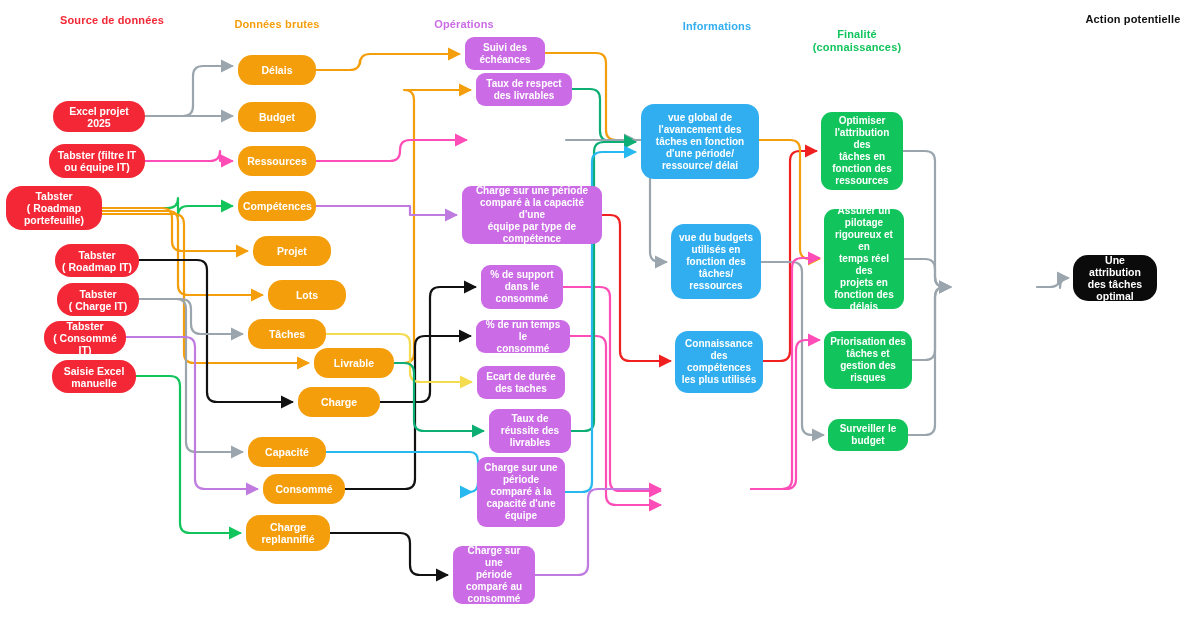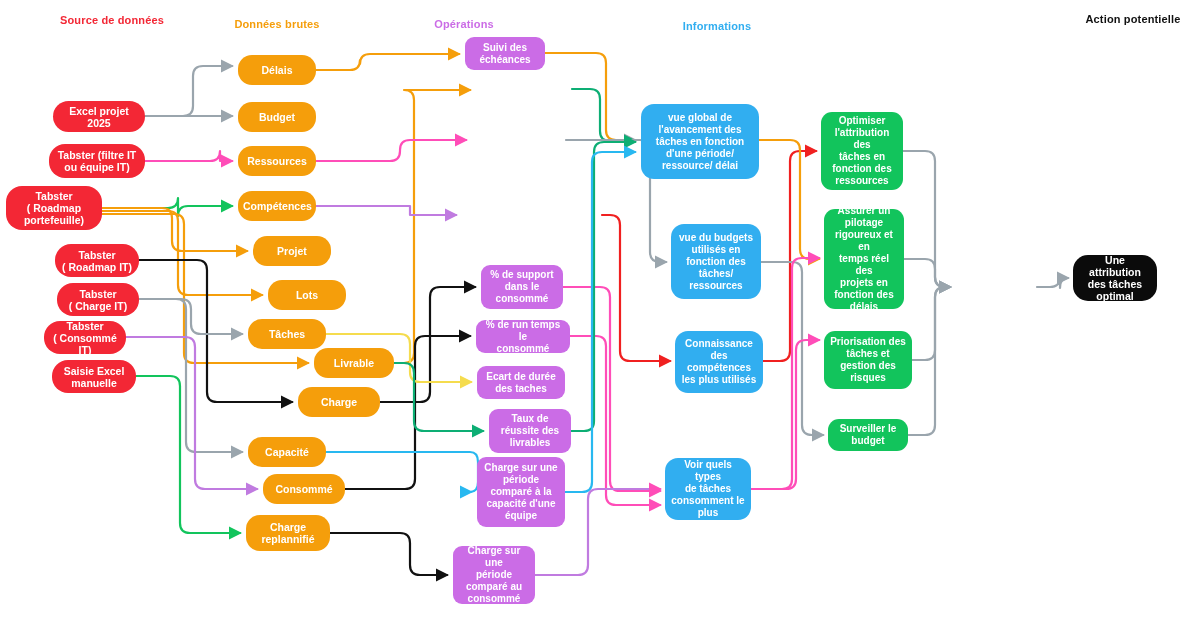--- a/index.html
+++ b/index.html
@@ -111,20 +111,22 @@
       <path d="M912,360 H925 Q935,360 935,350 V297 Q935,287 945,287 H950" stroke="#9AA5AD" marker-end="url(#ah-grey)"></path>
       <path d="M908,435 H925 Q935,435 935,425 V297 Q935,287 945,287 H950" stroke="#9AA5AD" marker-end="url(#ah-grey)"></path>
 
       <path d="M1037,287 H1050 Q1060,287 1060,277 V288 Q1060,278 1068,278 H1068" stroke="#9AA5AD" marker-end="url(#ah-grey)"></path>
     </g>
   </svg>
 <div class="col-header" style="left: 22px; top: 14px; width: 180px; color: rgb(243, 39, 53); white-space: pre-line;">Source de données</div>
     <div class="col-header" style="left: 187px; top: 18px; width: 180px; color: rgb(245, 158, 11); white-space: pre-line;">Données brutes</div>
     <div class="col-header" style="left: 374px; top: 18px; width: 180px; color: rgb(203, 108, 230); white-space: pre-line;">Opérations</div>
     <div class="col-header" style="left: 627px; top: 20px; width: 180px; color: rgb(49, 174, 240); white-space: pre-line;">Informations</div>
+    <div class="col-header" style="left: 767px; top: 28px; width: 180px; color: rgb(18, 196, 92); white-space: pre-line;">Finalité
+(connaissances)</div>
     <div class="col-header" style="left: 1043px; top: 13px; width: 180px; color: rgb(17, 17, 17); white-space: pre-line;">Action potentielle</div>
     <div class="node n-source" style="left: 53px; top: 101px; width: 92px; height: 31px;">
       <span style="white-space: pre-line;">Excel projet 2025</span>
     </div>
     <div class="node n-source" style="left: 49px; top: 144px; width: 96px; height: 34px;">
       <span style="white-space: pre-line;">Tabster (filtre IT
 ou équipe IT)</span>
     </div>
     <div class="node n-source" style="left: 6px; top: 186px; width: 96px; height: 44px;">
       <span style="white-space: pre-line;">Tabster
@@ -180,20 +182,30 @@
     <div class="node n-raw" style="left: 263px; top: 474px; width: 82px; height: 30px;">
       <span style="white-space: pre-line;">Consommé</span>
     </div>
     <div class="node n-raw" style="left: 246px; top: 515px; width: 84px; height: 36px;">
       <span style="white-space: pre-line;">Charge
 replannifié</span>
     </div>
     <div class="node n-op" style="left: 465px; top: 37px; width: 80px; height: 33px;">
       <span style="white-space: pre-line;">Suivi des
 échéances</span>
+    </div>
+    <div class="node n-op" style="left: 476px; top: 73px; width: 96px; height: 33px;">
+      <span style="white-space: pre-line;">Taux de respect
+des livrables</span>
+    </div>
+    <div class="node n-op" style="left: 462px; top: 186px; width: 140px; height: 58px;">
+      <span style="white-space: pre-line;">Charge sur une période
+comparé à la capacité d'une
+équipe par type de
+compétence</span>
     </div>
     <div class="node n-op" style="left: 481px; top: 265px; width: 82px; height: 44px;">
       <span style="white-space: pre-line;">% de support
 dans le
 consommé</span>
     </div>
     <div class="node n-op" style="left: 476px; top: 320px; width: 94px; height: 33px;">
       <span style="white-space: pre-line;">% de run temps le
 consommé</span>
     </div>
@@ -231,26 +243,20 @@
 utilisés en
 fonction des
 tâches/
 ressources</span>
     </div>
     <div class="node n-info" style="left: 675px; top: 331px; width: 88px; height: 62px;">
       <span style="white-space: pre-line;">Connaissance
 des
 compétences
 les plus utilisés</span>
-    </div>
-    <div class="node n-info" style="left: 665px; top: 458px; width: 86px; height: 62px;">
-      <span style="white-space: pre-line;">Voir quels types
-de tâches
-consomment le
-plus</span>
     </div>
     <div class="node n-goal" style="left: 821px; top: 112px; width: 82px; height: 78px;">
       <span style="white-space: pre-line;">Optimiser
 l'attribution des
 tâches en
 fonction des
 ressources</span>
     </div>
     <div class="node n-goal" style="left: 824px; top: 209px; width: 80px; height: 100px;">
       <span style="white-space: pre-line;">Assurer un

